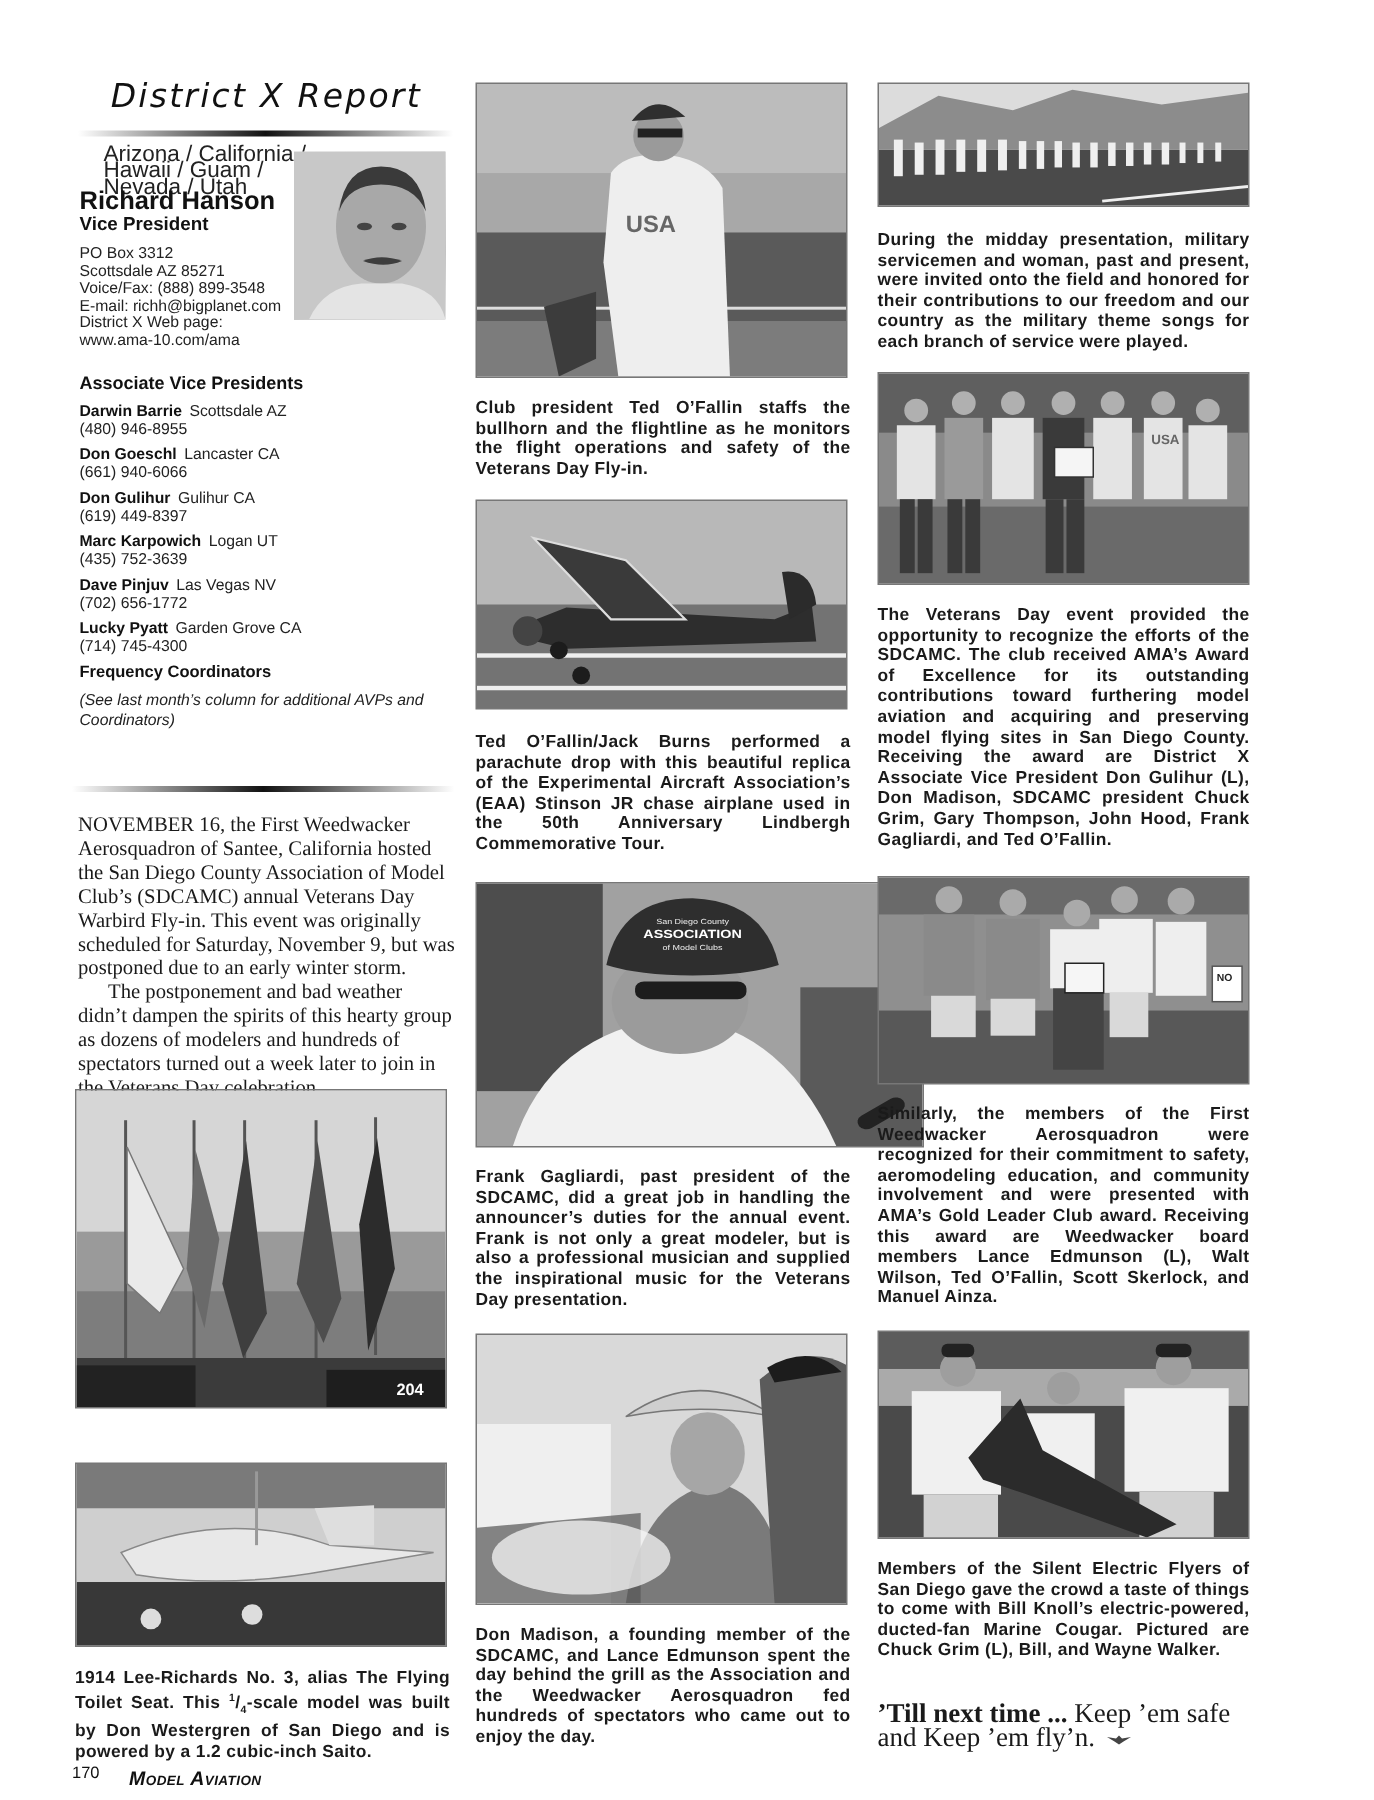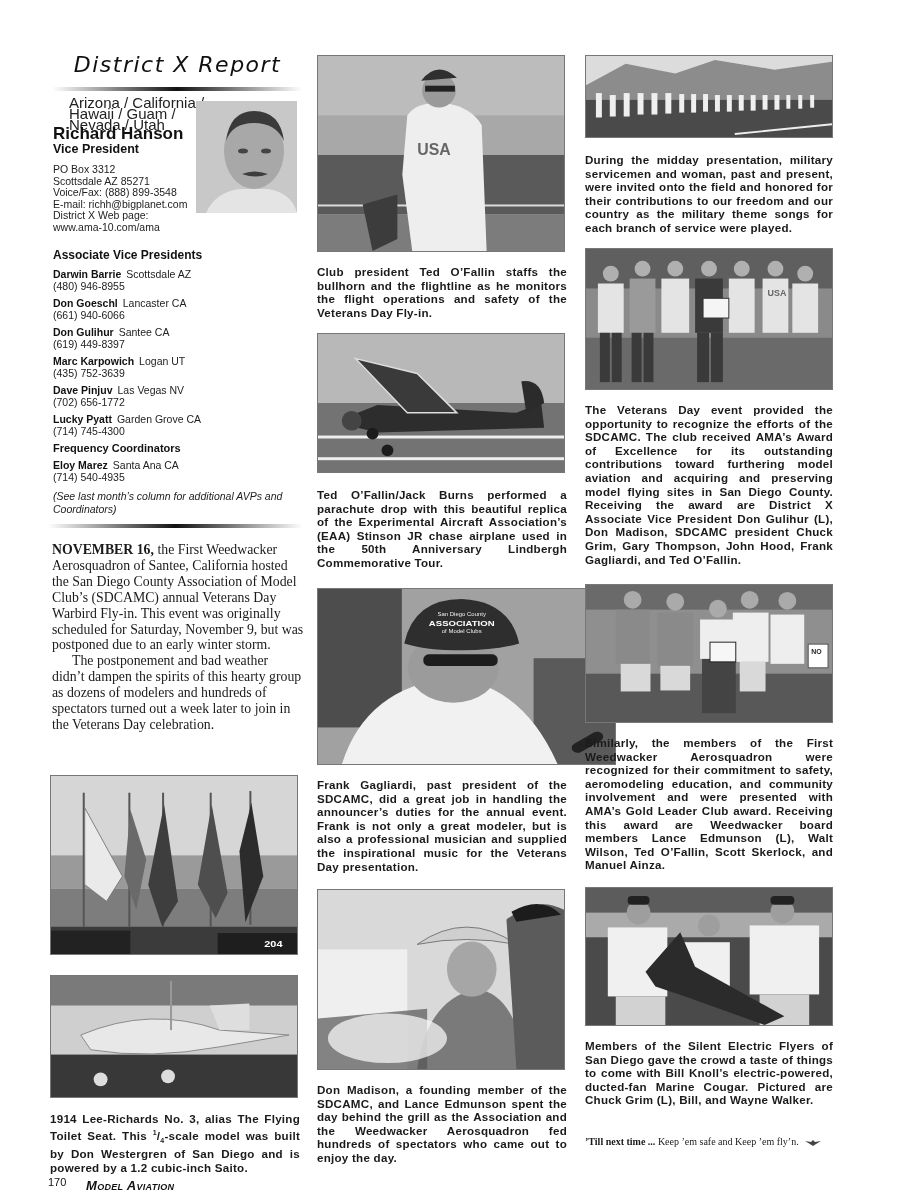--- a/index.html
+++ b/index.html
@@ -40,25 +40,25 @@
   .avp-sub { font-size: 11px; font-weight: bold; color: #111; margin: 2px 0 5px; }
   .avp-note { font-style: italic; line-height: 13px; margin-top: 7px; }
 
   .body-text {
     left: 52px; top: 542px; width: 252px;
     font-family: "Liberation Serif", serif; font-size: 13.8px; line-height: 15.9px; color: #1a1a1a;
     text-align: left;
   }
   .body-text p { margin: 0; }
   .body-text p + p { text-indent: 20px; }
-  .lead { font-weight: bold; }
+  .lead { font-weight: normal; }
 
   
   .photo { overflow: hidden; border: 1px solid #777; }
-  .ph-flags { left: 50px; top: 775px; width: 248px; height: 180px;
+  .ph-flags { left: 50px; top: 726px; width: 248px; height: 213px;
     background: linear-gradient(to bottom, #dcdcdc 0%, #cfcfcf 45%, #8a8a8a 60%, #7a7a7a 80%, #3a3a3a 100%); }
   .ph-plane1914 { left: 50px; top: 975px; width: 248px; height: 123px;
     background: linear-gradient(to bottom, #6d6d6d 0%, #8c8c8c 25%, #d9d9d9 55%, #3d3d3d 100%); }
   .ph-tedbull { left: 317px; top: 55px; width: 248px; height: 197px;
     background: linear-gradient(to bottom, #9a9a9a 0%, #bdbdbd 25%, #777 50%, #5a5a5a 85%, #888 100%); }
   .ph-stinson { left: 317px; top: 333px; width: 248px; height: 140px;
     background: linear-gradient(to bottom, #bcbcbc 0%, #a9a9a9 48%, #777 55%, #6b6b6b 100%); }
   .ph-frank { left: 317px; top: 588px; width: 299px; height: 177px;
     background: linear-gradient(135deg, #5a5a5a 0%, #9a9a9a 40%, #e6e6e6 60%, #8a8a8a 100%); }
   .ph-grill { left: 317px; top: 889px; width: 248px; height: 181px;
@@ -84,21 +84,21 @@
   .cap-stinson { left: 317px; top: 488px; width: 250px; }
   .cap-frank { left: 317px; top: 778px; width: 250px; }
   .cap-grill { left: 317px; top: 1083px; width: 250px; }
   .cap-lineup { left: 585px; top: 153px; width: 248px; }
   .cap-award1 { left: 585px; top: 403px; width: 248px; }
   .cap-award2 { left: 585px; top: 736px; width: 248px; }
   .cap-cougar { left: 585px; top: 1039px; width: 248px; }
 
   .signoff {
     left: 585px; top: 1134px; width: 250px;
-    font-family: "Liberation Serif", serif; font-size: 10px; line-height: 16px; color: #1a1a1a;
+    font-family: "Liberation Serif", serif; font-size: 18px; line-height: 16px; color: #1a1a1a;
   }
   .signoff b { font-weight: bold; }
   .ama-logo { display: inline-block; width: 16px; height: 8px; margin-left: 4px; vertical-align: middle; }
 
   
   .folio { left: 48px; top: 1176px; font-size: 11px; color: #111; }
   .folio-pub {
     left: 86px; top: 1178px; font-size: 13px; font-weight: bold; font-style: italic;
     font-variant: small-caps; letter-spacing: 0.3px; color: #111;
   }
@@ -137,40 +137,36 @@
   <div class="avp-heading">Associate Vice Presidents</div>
   <div class="avp-entry">
     <span class="nm">Darwin Barrie</span><span>Scottsdale AZ</span><br>
     <span>(480) 946-8955</span>
   </div>
   <div class="avp-entry">
     <span class="nm">Don Goeschl</span><span>Lancaster CA</span><br>
     <span>(661) 940-6066</span>
   </div>
   <div class="avp-entry">
-    <span class="nm">Don Gulihur</span><span>Santee CA</span><br>
+    <span class="nm">Don Gulihur</span><span>Gulihur CA</span><br>
     <span>(619) 449-8397</span>
   </div>
   <div class="avp-entry">
     <span class="nm">Marc Karpowich</span><span>Logan UT</span><br>
     <span>(435) 752-3639</span>
   </div>
   <div class="avp-entry">
     <span class="nm">Dave Pinjuv</span><span>Las Vegas NV</span><br>
     <span>(702) 656-1772</span>
   </div>
   <div class="avp-entry">
     <span class="nm">Lucky Pyatt</span><span>Garden Grove CA</span><br>
     <span>(714) 745-4300</span>
   </div>
   <div class="avp-sub">Frequency Coordinators</div>
-  <div class="avp-entry">
-    <span class="nm">Eloy Marez</span><span>Santa Ana CA</span><br>
-    <span>(714) 540-4935</span>
-  </div>
   <div class="avp-note">(See last month’s column for additional AVPs and Coordinators)</div>
 </div>
 
 <div class="abs grad-rule rule-mid"></div>
 
 <div class="abs body-text">
   <p><span class="lead">NOVEMBER 16,</span><span> the First Weedwacker Aerosquadron of Santee, California hosted the San Diego County Association of Model Club’s (SDCAMC) annual Veterans Day Warbird Fly-in. This event was originally scheduled for Saturday, November 9, but was postponed due to an early winter storm.</span></p>
   <p>The postponement and bad weather didn’t dampen the spirits of this hearty group as dozens of modelers and hundreds of spectators turned out a week later to join in the Veterans Day celebration.</p>
 </div>
 

